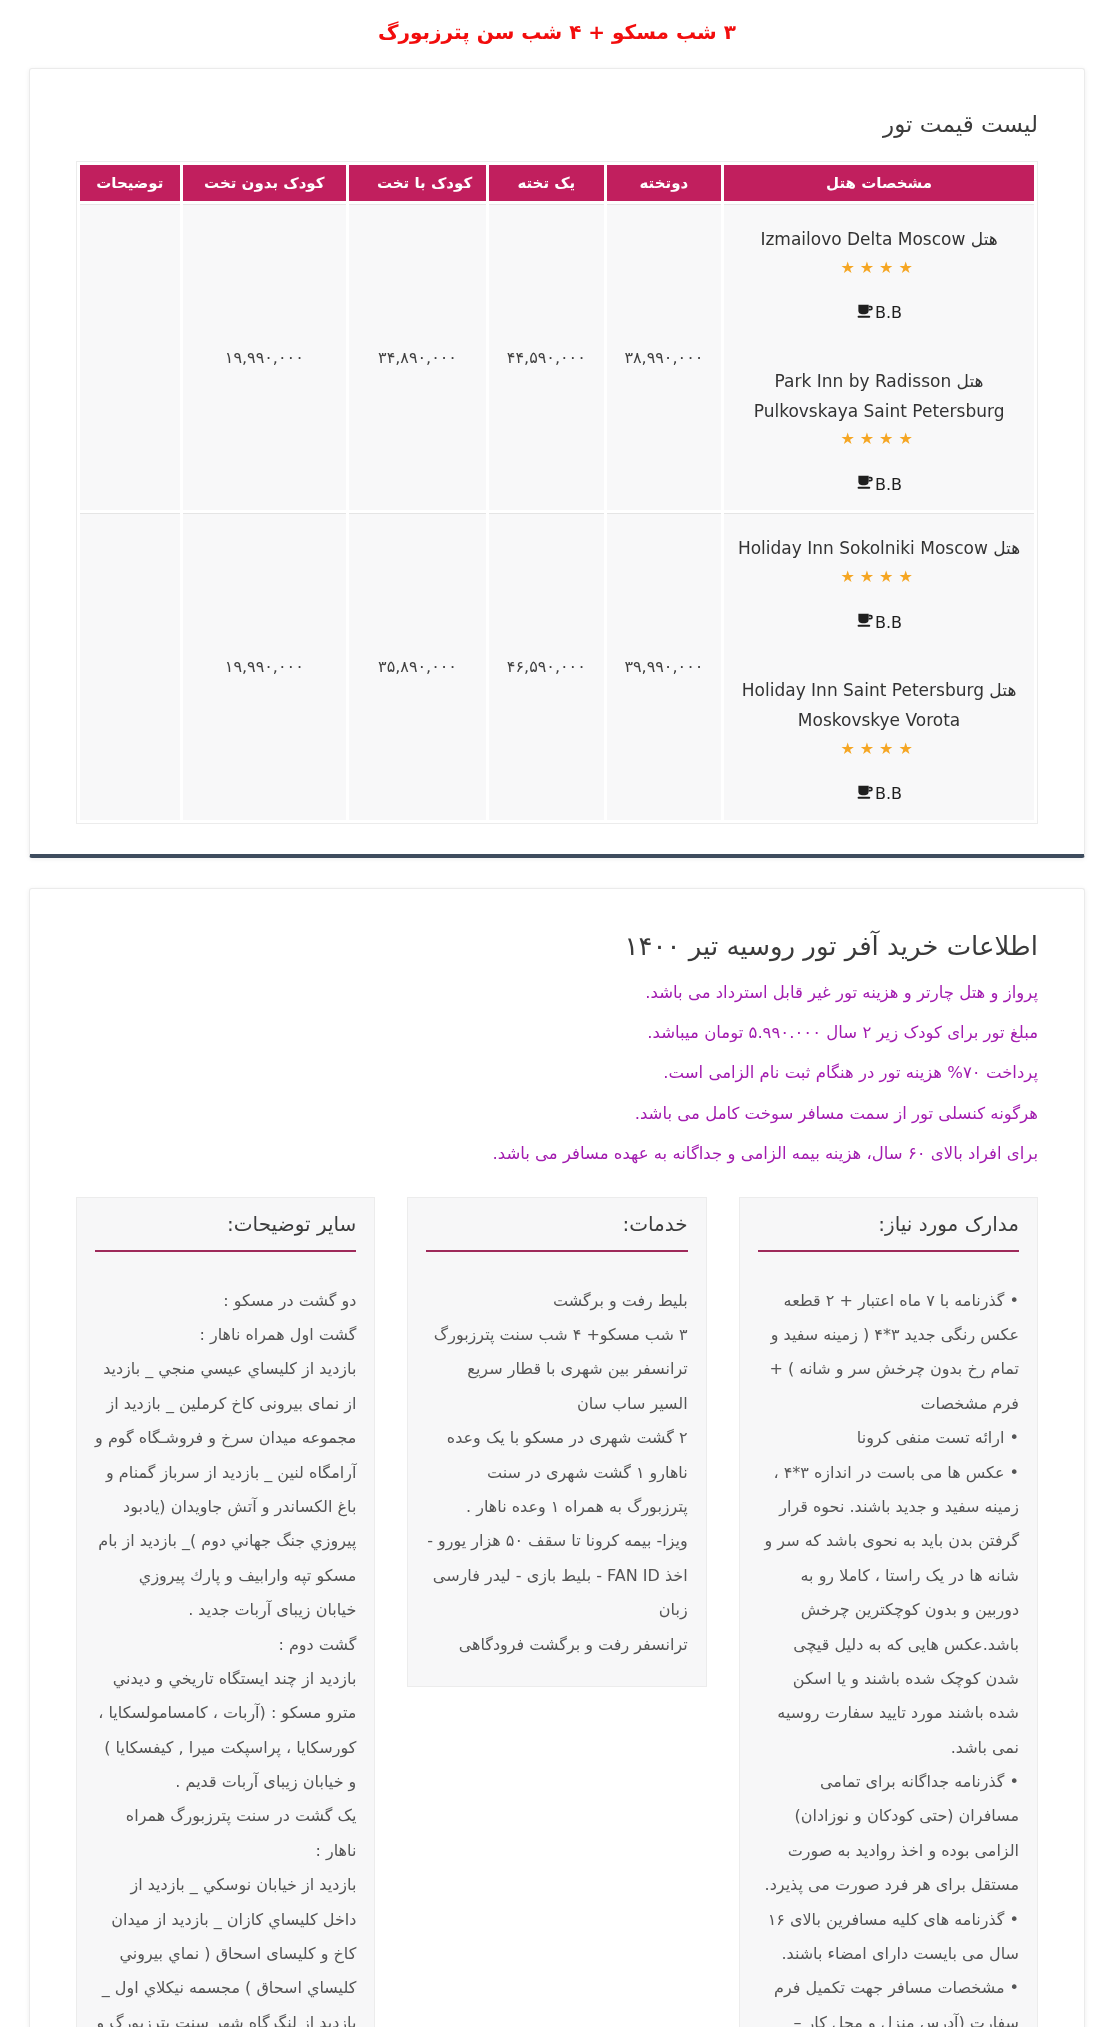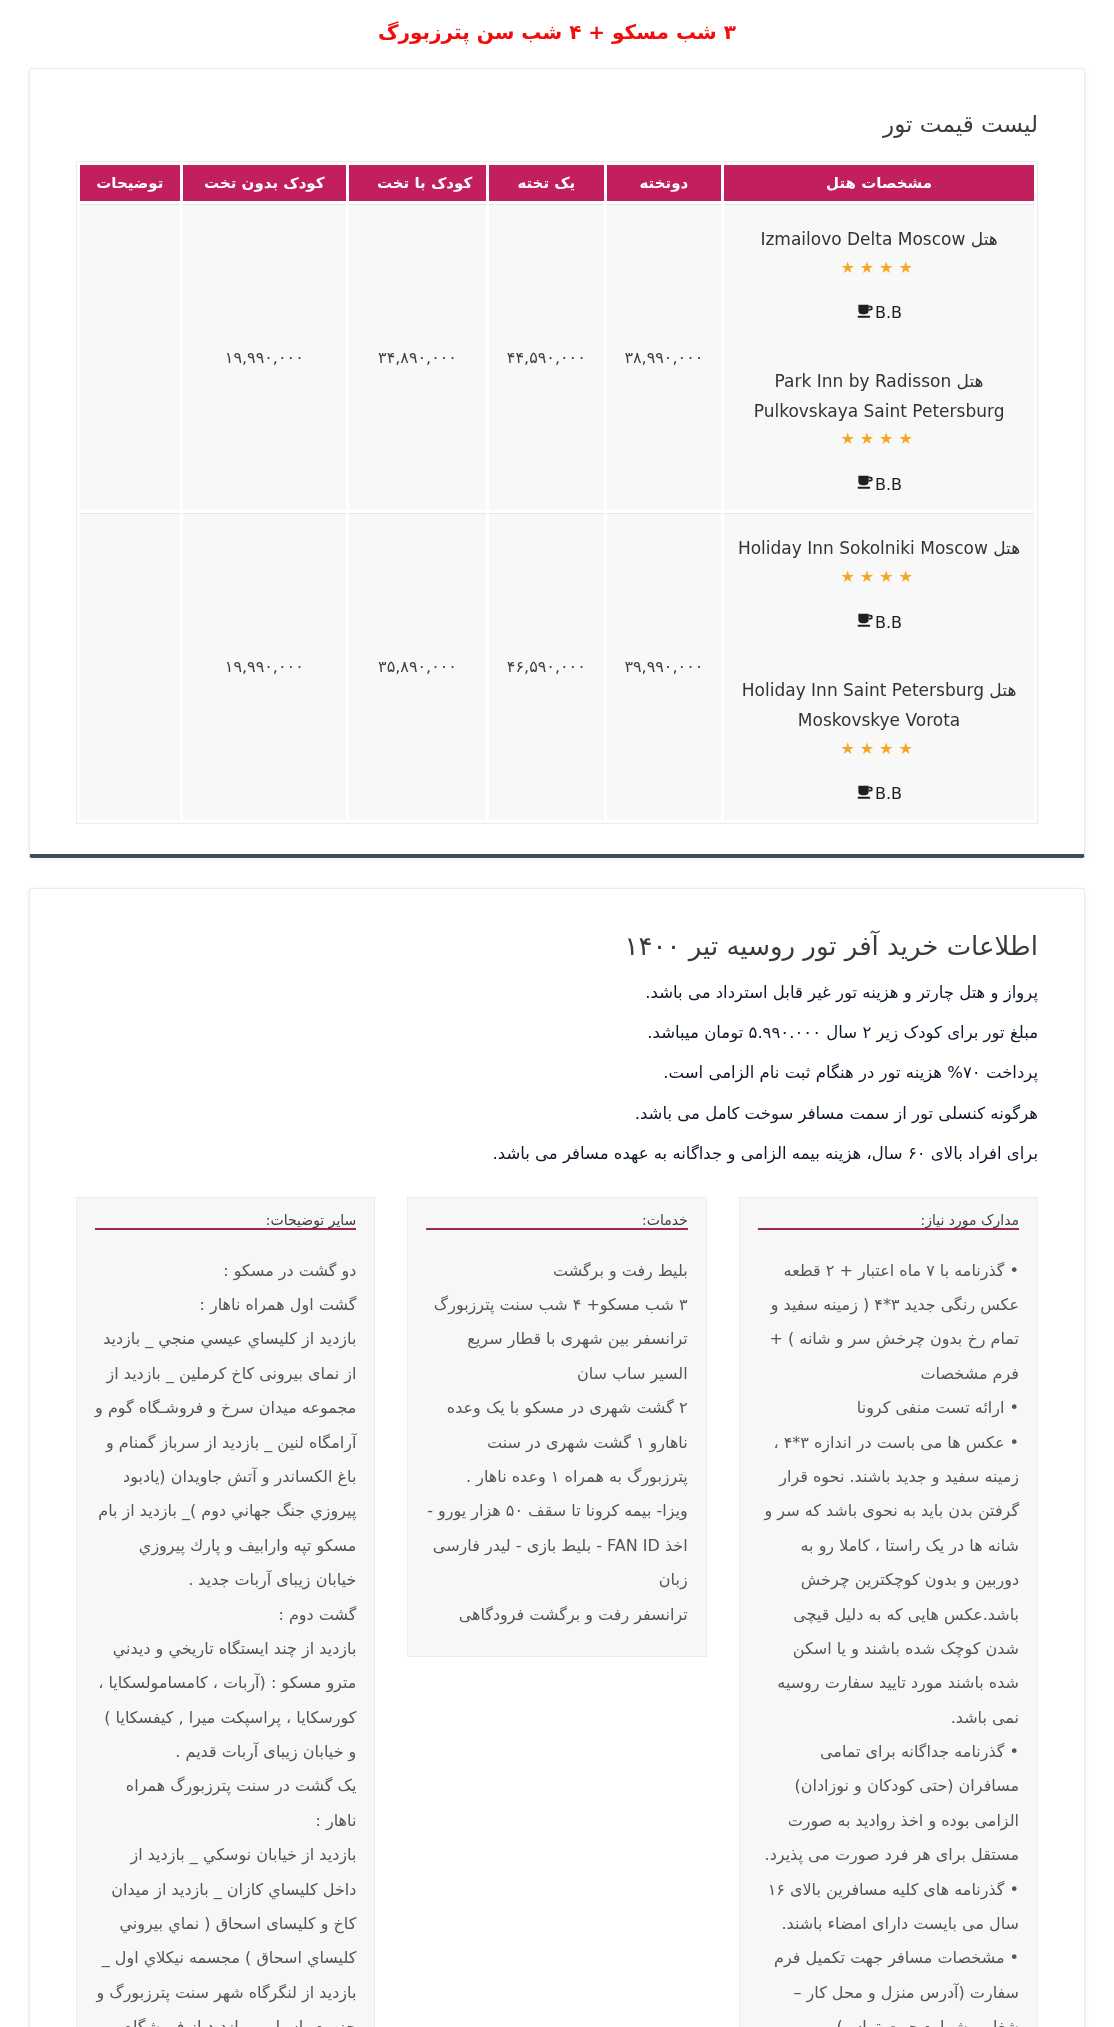--- a/index.html
+++ b/index.html
@@ -78,44 +78,45 @@
   .hotel-stars { color: #f5a623; font-size: 16px; letter-spacing: 5px; margin-top: 3px; }
   .hotel-board { margin-top: 26px; color: #1f1f1f; font-size: 16px; }
   .board-inner { display: inline-flex; align-items: center; direction: ltr; }
   .cup-icon { display: inline-block; }
   .price-cell { white-space: nowrap; }
 
   
   .info-paragraphs {
     direction: rtl;
     text-align: right;
-    color: #0f172a;
+    color: #a21caf;
     font-size: 16.5px;
     line-height: 2.45;
   }
   .boxes-row {
     display: flex;
     direction: rtl;
     gap: 32px;
     align-items: flex-start;
     margin-top: 22px;
   }
   .info-box {
     flex: 1;
     background: #f7f7f8;
     border: 1px solid #ececec;
     padding: 14px 18px 24px;
     direction: rtl;
   }
   .box-title {
-    font-size: 14px;
+    font-size: 20px;
     color: #3d3d3d;
     text-align: right;
+    padding-bottom: 14px;
     border-bottom: 2px solid #9e2a5a;
-    margin-bottom: 24px;
+    margin-bottom: 32px;
   }
   .box-item {
     font-size: 16px;
     color: #555;
     line-height: 2.15;
     text-align: right;
     word-break: break-word;
   }
 </style>
 </head>

